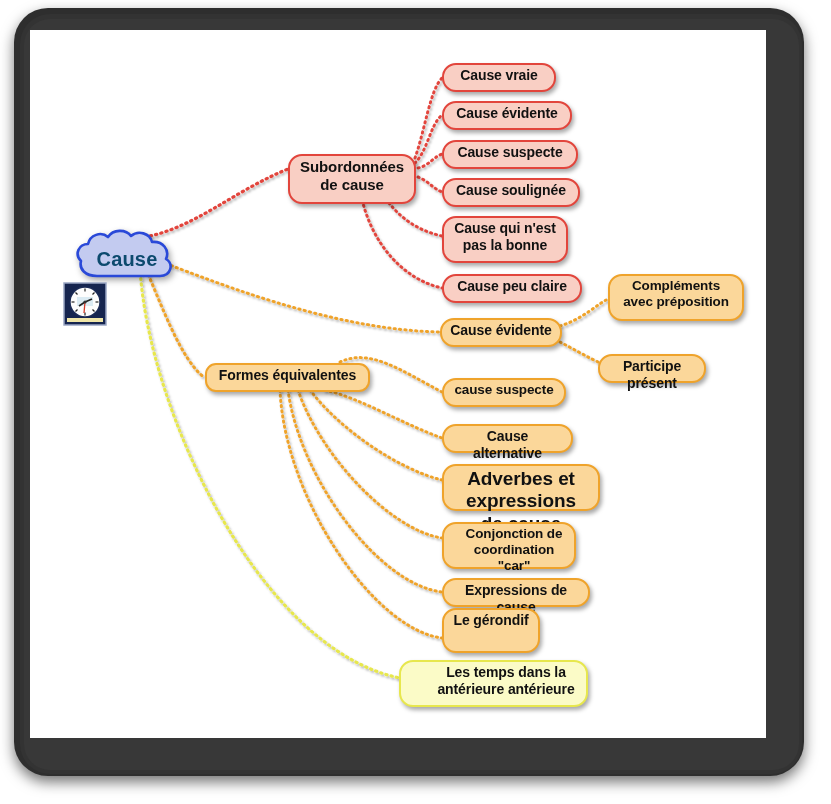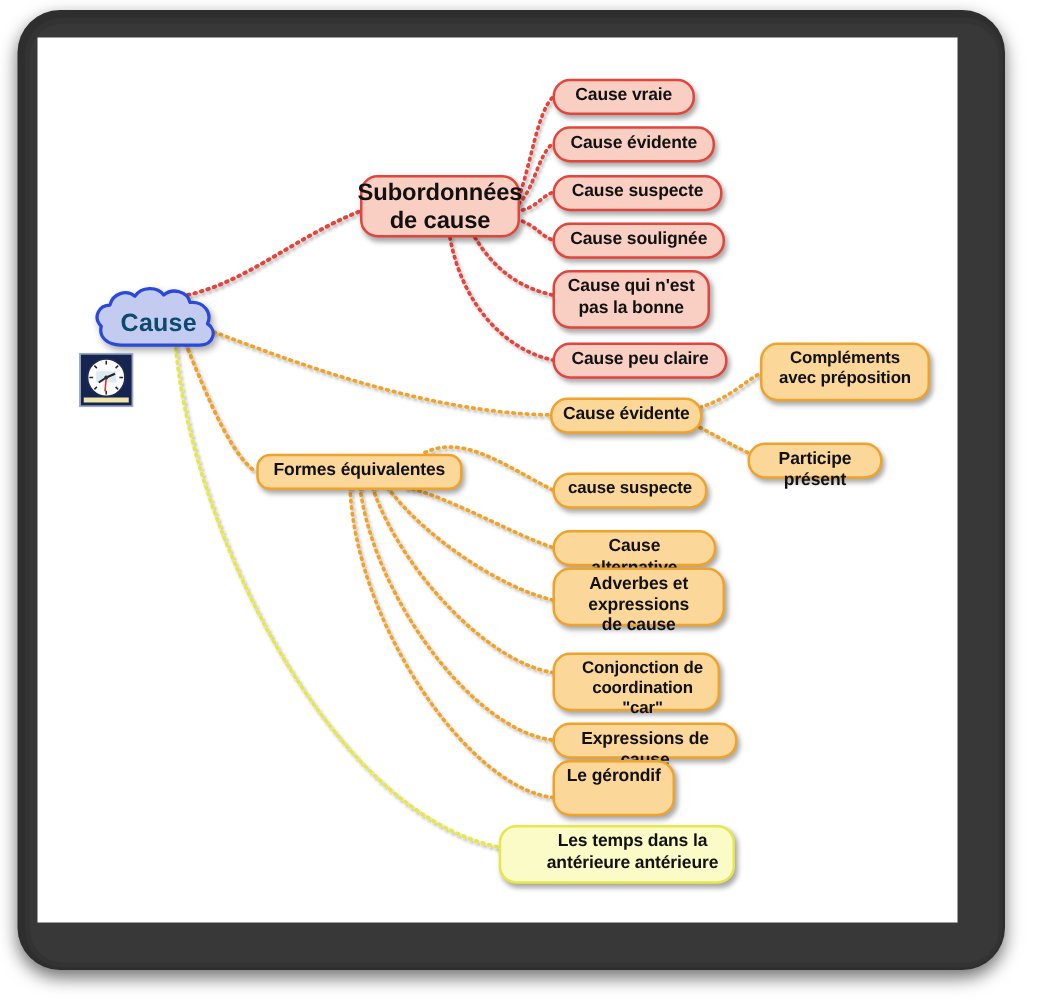--- a/index.html
+++ b/index.html
@@ -202,21 +202,21 @@
           <line x1="14.5" y1="27.5" x2="12.5" y2="29.5"></line>
         </g>
         <rect x="14" y="15" width="16" height="9" fill="#cfe4ef" opacity="0.75"></rect>
         <line x1="22" y1="20" x2="16" y2="24" stroke="#222222" stroke-width="1.6"></line>
         <line x1="22" y1="20" x2="29" y2="17" stroke="#222222" stroke-width="1.6"></line>
         <line x1="22" y1="20" x2="21" y2="31" stroke="#d43b2a" stroke-width="1.3"></line>
         <circle cx="22" cy="20" r="1.6" fill="#333333"></circle>
       </svg>
     </div>
 
-    <div class="node red" style="left:258px; top:110px; width:128px; height:50px; font-size:19px;">
+    <div class="node red" style="left:258px; top:124px; width:128px; height:50px; font-size:15px;">
       <span>
         <span>Subordonnées</span><br>
         <span>de cause</span>
       </span>
     </div>
 
     <div class="node red" style="left:412px; top:33px; width:114px; height:29px; font-size:14px;">
       <span>Cause vraie</span>
     </div>
 
@@ -263,21 +263,21 @@
     </div>
 
     <div class="node orange" style="left:412px; top:348px; width:124px; height:29px; font-size:13.5px;">
       <span>cause suspecte</span>
     </div>
 
     <div class="node orange" style="left:412px; top:394px; width:131px; height:29px; font-size:14px;">
       <span>Cause alternative</span>
     </div>
 
-    <div class="node orange" style="left:412px; top:424px; width:138px; height:47px; font-size:14px;">
+    <div class="node orange" style="left:412px; top:434px; width:158px; height:47px; font-size:19px;">
       <span>
         <span>Adverbes et expressions</span><br>
         <span>de cause</span>
       </span>
     </div>
 
     <div class="node orange" style="left:412px; top:492px; width:134px; height:47px; font-size:13.5px;padding-left:18px;">
       <span>
         <span>Conjonction de</span><br>
         <span>coordination "car"</span>

